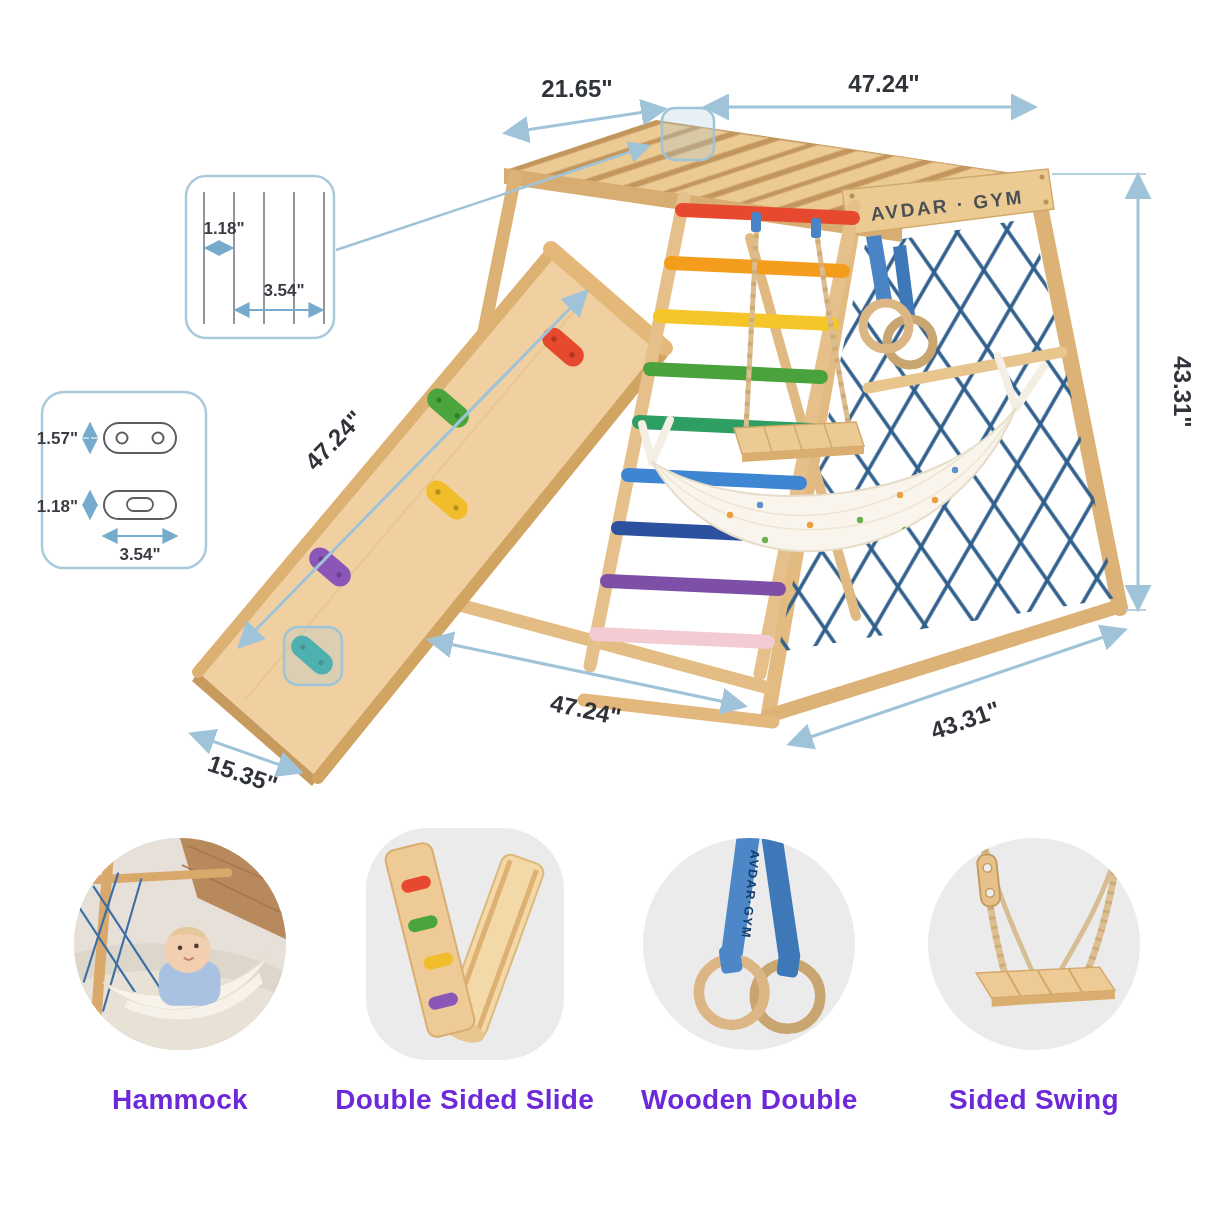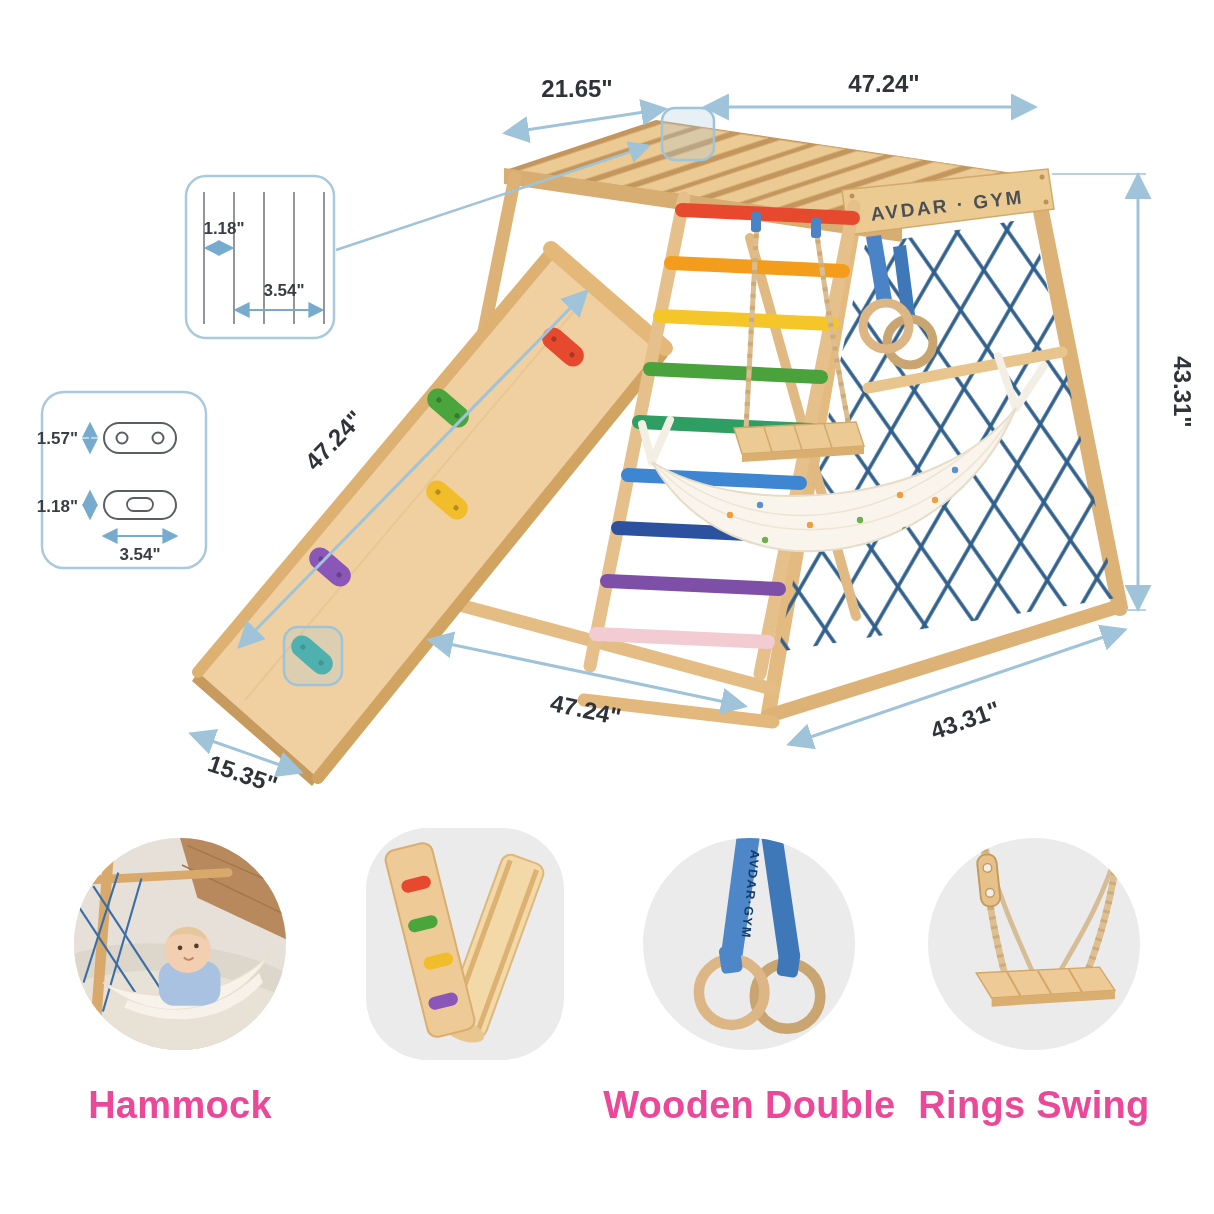--- a/index.html
+++ b/index.html
@@ -8,21 +8,21 @@
   .dimtxt{font-family:"Liberation Sans",sans-serif;font-weight:700;font-size:24px;fill:#30343a;}
   .dimtxt-sm{font-family:"Liberation Sans",sans-serif;font-weight:700;font-size:17px;fill:#3a3e44;}
   .brandtxt{font-family:"Liberation Sans",sans-serif;font-weight:700;font-size:19px;letter-spacing:2.5px;fill:#4b5055;}
   .straptxt{font-family:"Liberation Sans",sans-serif;font-weight:700;font-size:13px;letter-spacing:1.5px;fill:#123c6b;}
   .features{display:flex;justify-content:space-between;padding:0 40px;margin-top:26px;}
   .feature{width:280px;display:flex;flex-direction:column;align-items:center;}
   .thumb-wrap{height:236px;display:flex;align-items:center;justify-content:center;}
   .thumb{width:212px;height:212px;background:#ebebeb;border-radius:50%;overflow:hidden;}
   .thumb.squircle{width:198px;height:232px;border-radius:62px;}
   .thumb svg{display:block;width:100%;height:100%;}
-  .feature-label{margin-top:22px;font-size:38px;font-weight:700;color:#ec4899;letter-spacing:.3px;white-space:nowrap;}
+  .feature-label{margin-top:22px;font-size:28px;font-weight:700;color:#6d28d9;letter-spacing:.3px;white-space:nowrap;}
 </style>
 </head>
 <body>
 
 <svg class="main-svg" viewBox="0 0 1214 800" width="1214" height="800">
   <defs>
     <marker id="arr" markerWidth="9" markerHeight="9" viewBox="0 0 10 10" refX="8.5" refY="5" orient="auto-start-reverse">
         <path d="M0 0L10 5L0 10z" fill="#9fc3d8"></path>
       </marker>
     <marker id="arrS" markerWidth="8" markerHeight="8" viewBox="0 0 10 10" refX="8.5" refY="5" orient="auto-start-reverse">
@@ -297,20 +297,21 @@
           <g transform="translate(64,112) rotate(-14)">
             <rect x="-24" y="-96" width="48" height="192" rx="10" fill="#eecb96" stroke="#d9ae6f" stroke-width="2"></rect>
             <rect x="-15" y="-64" width="30" height="13" rx="6.5" fill="#e6492e"></rect>
             <rect x="-18" y="-24" width="30" height="13" rx="6.5" fill="#4aa53c"></rect>
             <rect x="-12" y="16" width="30" height="13" rx="6.5" fill="#f2bd2a"></rect>
             <rect x="-17" y="56" width="30" height="13" rx="6.5" fill="#8a57b8"></rect>
           </g>
         </svg>
       </div>
     </div>
+    <div class="feature-label">Double Sided Slide</div>
   </div>
 
   <div class="feature">
     <div class="thumb-wrap">
       <div class="thumb">
         <svg viewBox="0 0 220 220">
           <polygon points="123,0 145,0 163,122 141,126" fill="#3e78b8"></polygon>
           <circle cx="150" cy="164" r="34" stroke="#c9a571" stroke-width="11" fill="none"></circle>
           <rect x="140" y="116" width="22" height="28" rx="5" fill="#3e78b8" transform="rotate(8 151,130)"></rect>
           <polygon points="97,0 121,0 103,124 81,120" fill="#4d87c8"></polygon>
@@ -339,16 +340,16 @@
             <circle cx="0" cy="13" r="4.5" fill="#efeeea" stroke="#c49a5f" stroke-width="1.5"></circle>
           </g>
           <polygon points="50,140 178,134 194,158 66,166" fill="#eecb96" stroke="#d4a768" stroke-width="1.5"></polygon>
           <line x1="82" y1="139" x2="96" y2="164" stroke="#d4a768" stroke-width="2"></line>
           <line x1="114" y1="138" x2="128" y2="162" stroke="#d4a768" stroke-width="2"></line>
           <line x1="146" y1="136" x2="160" y2="160" stroke="#d4a768" stroke-width="2"></line>
           <polygon points="66,166 194,158 194,167 66,175" fill="#d9ae6f"></polygon>
         </svg>
       </div>
     </div>
-    <div class="feature-label">Rings Swing</div>
+    <div class="feature-label">Sided Swing</div>
   </div>
 
 </div>
 
 </body></html>

